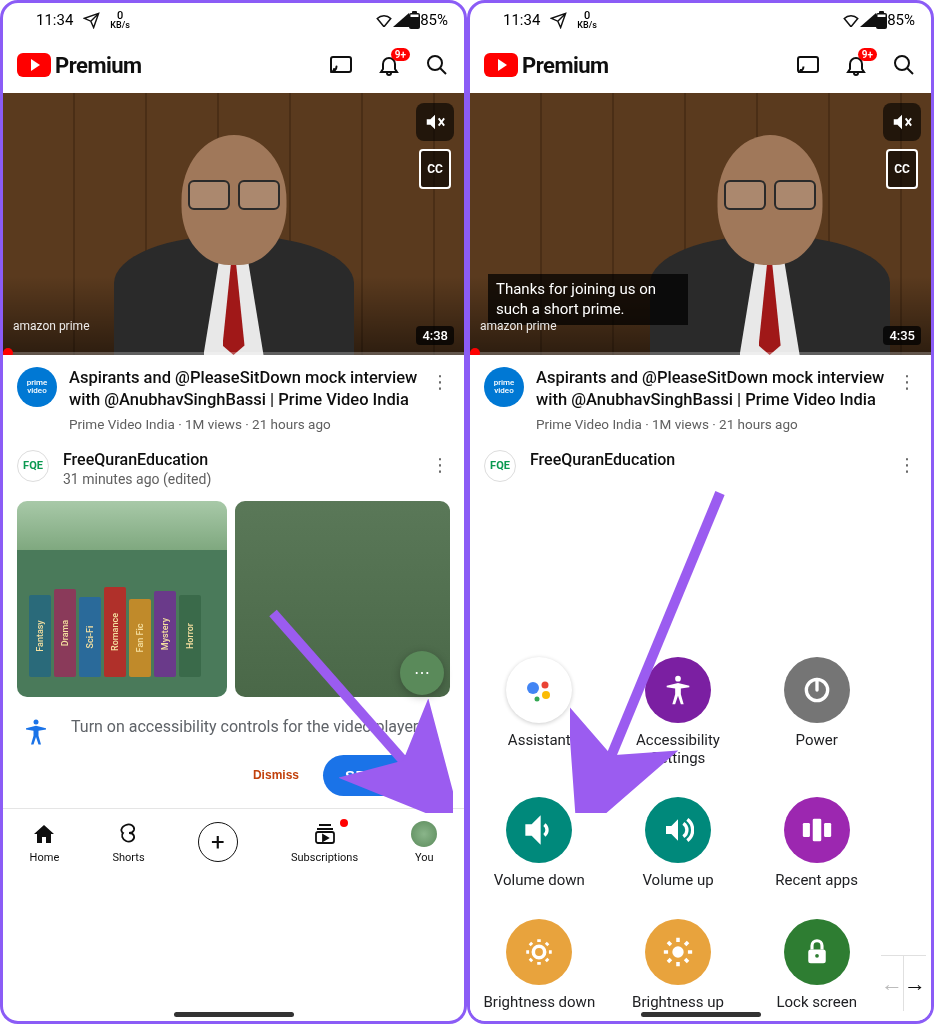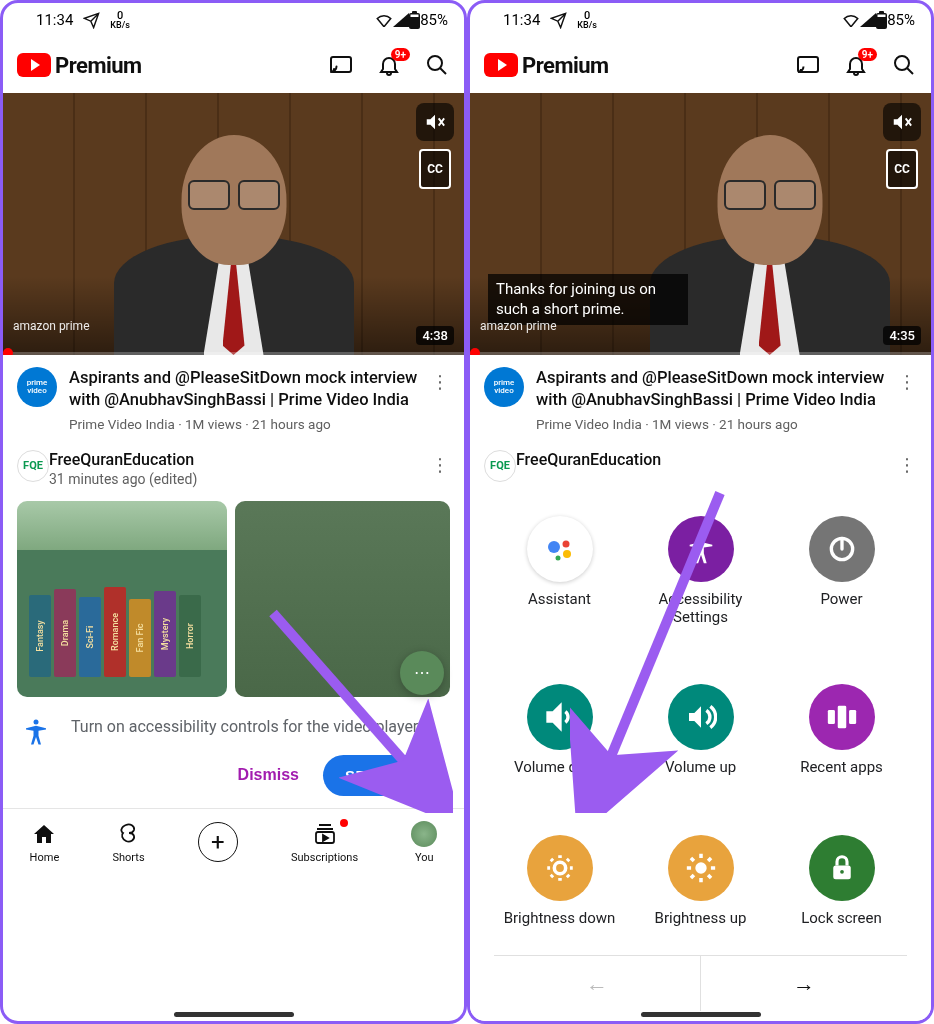--- a/index.html
+++ b/index.html
@@ -59,51 +59,51 @@
   .caption-text { position:absolute; left:18px; bottom:30px; max-width:200px; background:rgba(0,0,0,0.72); color:#fff; font-size:15px; padding:6px 8px; line-height:1.3;}
   
   .meta-row { display:flex; padding:12px 14px 10px; gap:12px; }
   .chavatar { width:40px; height:40px; border-radius:50%; background:#0078d4; display:flex; align-items:center; justify-content:center; flex-shrink:0;}
   .chavatar-text{ font-size:8px; line-height:1; color:#fff; text-align:center; font-weight:500;}
   .meta-text { flex:1; }
   .vtitle { font-size:16.5px; font-weight:500; color:#0f0f0f; line-height:1.35; }
   .vsub { font-size:13.5px; color:#606060; margin-top:4px; }
   .more-dots { width:20px; display:flex; align-items:flex-start; justify-content:center; color:#606060; font-size:18px; padding-top:4px;}
   
-  .post-row { display:flex; padding:8px 14px 6px; align-items:flex-start;}
+  .post-row { display:flex; padding:8px 14px 6px; gap:14px; align-items:flex-start;}
   .post-avatar{ width:32px; height:32px; border-radius:50%; background:#fff; border:1px solid #ddd; display:flex; align-items:center; justify-content:center; font-size:11px; font-weight:700; color:#0a9950;}
   .post-name{font-size:16px; font-weight:500; color:#0f0f0f;}
   .post-time{font-size:14px; color:#606060; margin-top:2px;}
   .post-body{padding:2px 18px; font-size:16px; color:#0f0f0f;}
   .readmore{color:#606060;}
   
   .illus-row{ display:flex; gap:8px; padding:8px 14px 6px; height:210px; position:relative;}
   .illus-card{ flex:0 0 210px; border-radius:10px; background:linear-gradient(180deg,#a8c9a8 0%,#7fa87f 25%,#4a7a5a 25%,#4a7a5a 100%); position:relative; overflow:hidden;}
   .books{position:absolute;bottom:20px;left:12px;right:12px;height:90px;display:flex;gap:3px;align-items:flex-end;}
   .book{width:22px;border-radius:2px;position:relative;}
   .book span{position:absolute;left:50%;top:50%;transform:translate(-50%,-50%) rotate(-90deg);font-size:9px;color:#f5e0a0;white-space:nowrap;font-weight:500;}
   .illus-card2{flex:1;border-radius:10px;background:linear-gradient(180deg,#5a7858 0%,#4a6848 100%);}
   .fab{position:absolute;right:20px;bottom:8px;width:44px;height:44px;border-radius:50%;background:#5a8a5a;display:flex;align-items:center;justify-content:center;color:#fff;box-shadow:0 2px 8px rgba(0,0,0,0.25);}
   
   .a11y-prompt{padding:14px 18px 8px;display:flex;gap:20px;align-items:flex-start;}
   .a11y-icon{color:#1a73e8;}
   .a11y-text{font-size:16px;color:#5f6368;flex:1;}
   .a11y-actions{display:flex;justify-content:flex-end;gap:10px;padding:0 18px 12px;}
-  .txt-btn{font-size:16px;font-weight:600;color:#a21caf;padding:10px 14px;border:none;background:none;}
+  .txt-btn{font-size:12px;font-weight:600;color:#c2410c;padding:10px 14px;border:none;background:none;}
   .pill-btn{font-size:15px;font-weight:700;color:#fff;background:#1a73e8;border:none;border-radius:24px;padding:12px 22px;letter-spacing:0.5px;}
   
   .nav{height:68px;border-top:1px solid #e5e5e5;display:flex;align-items:center;justify-content:space-around;background:#fff;}
   .nav-item{display:flex;flex-direction:column;align-items:center;gap:4px;font-size:11px;color:#0f0f0f;position:relative;}
   .nav-icon{height:26px;display:flex;align-items:center;justify-content:center;}
   .create-btn{width:40px;height:40px;border:1.5px solid #111;border-radius:50%;display:flex;align-items:center;justify-content:center;font-size:24px;}
   .red-dot{position:absolute;top:-2px;right:10px;width:8px;height:8px;background:#f00;border-radius:50%;}
   .you-avatar{width:26px;height:26px;border-radius:50%;background:radial-gradient(circle,#8ab58a,#5a8a5a);}
   .gesture-bar{position:absolute;bottom:4px;left:50%;transform:translateX(-50%);width:120px;height:5px;background:#333;border-radius:3px;}
   
-  .a11y-panel{flex:1;background:#fff;padding:28px 24px 10px;display:flex;flex-direction:column;}
+  .a11y-panel{flex:1;background:#fff;padding:28px 5px 10px;display:flex;flex-direction:row;align-items:flex-end;}
   .a11y-grid{display:grid;grid-template-columns:repeat(3,1fr);gap:30px 10px;flex:1;}
   .a11y-cell{display:flex;flex-direction:column;align-items:center;gap:8px;}
   .a11y-circle{width:66px;height:66px;border-radius:50%;display:flex;align-items:center;justify-content:center;color:#fff;}
   .a11y-label{font-size:15px;text-align:center;color:#202124;line-height:1.2;}
   .panel-nav{display:flex;border-top:1px solid #e0e0e0;height:56px;}
   .panel-nav-btn{flex:1;display:flex;align-items:center;justify-content:center;font-size:22px;}
   .panel-nav-btn:first-child{border-right:1px solid #e0e0e0;color:#bbb;}
   
   .arrow-svg{position:absolute;pointer-events:none;z-index:50;}
   

